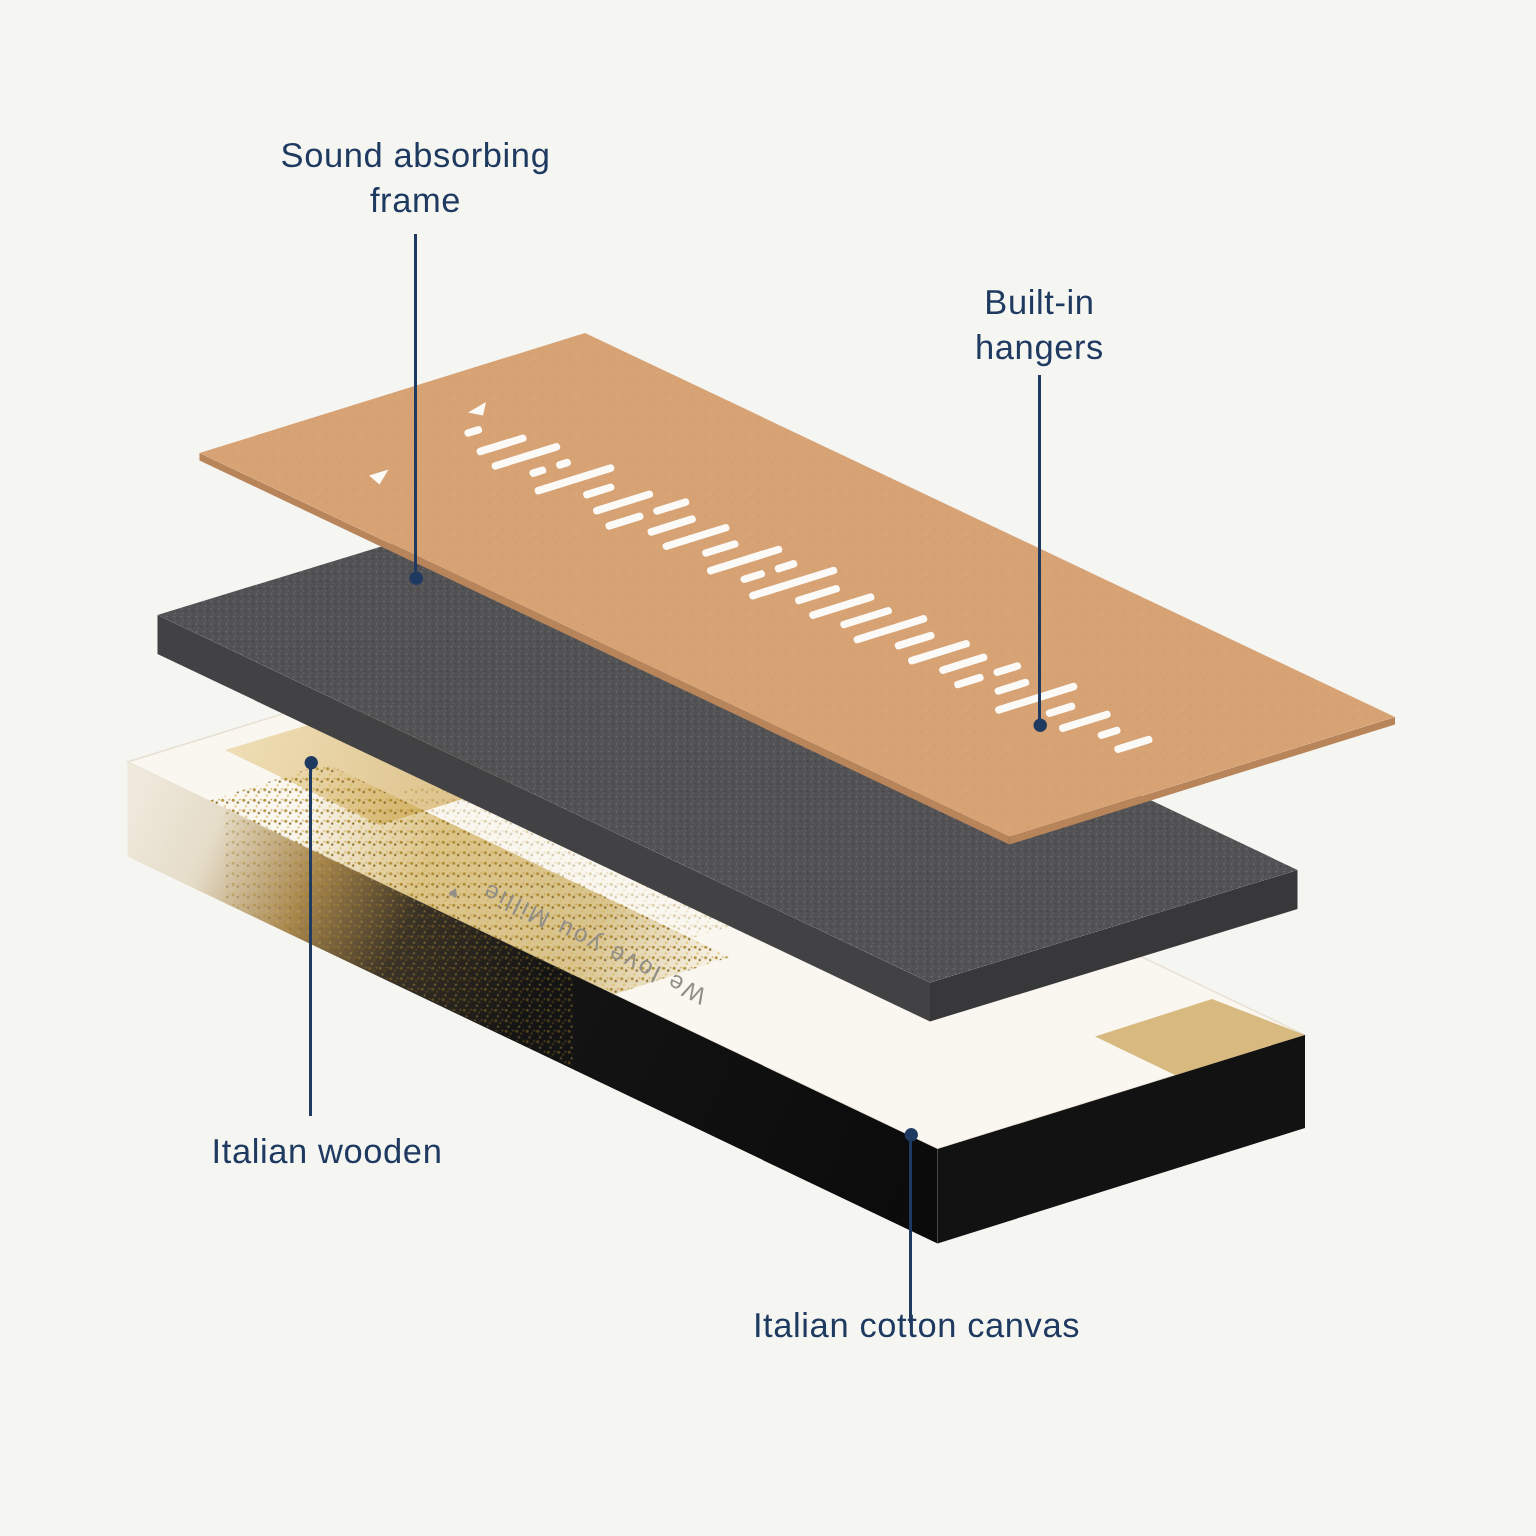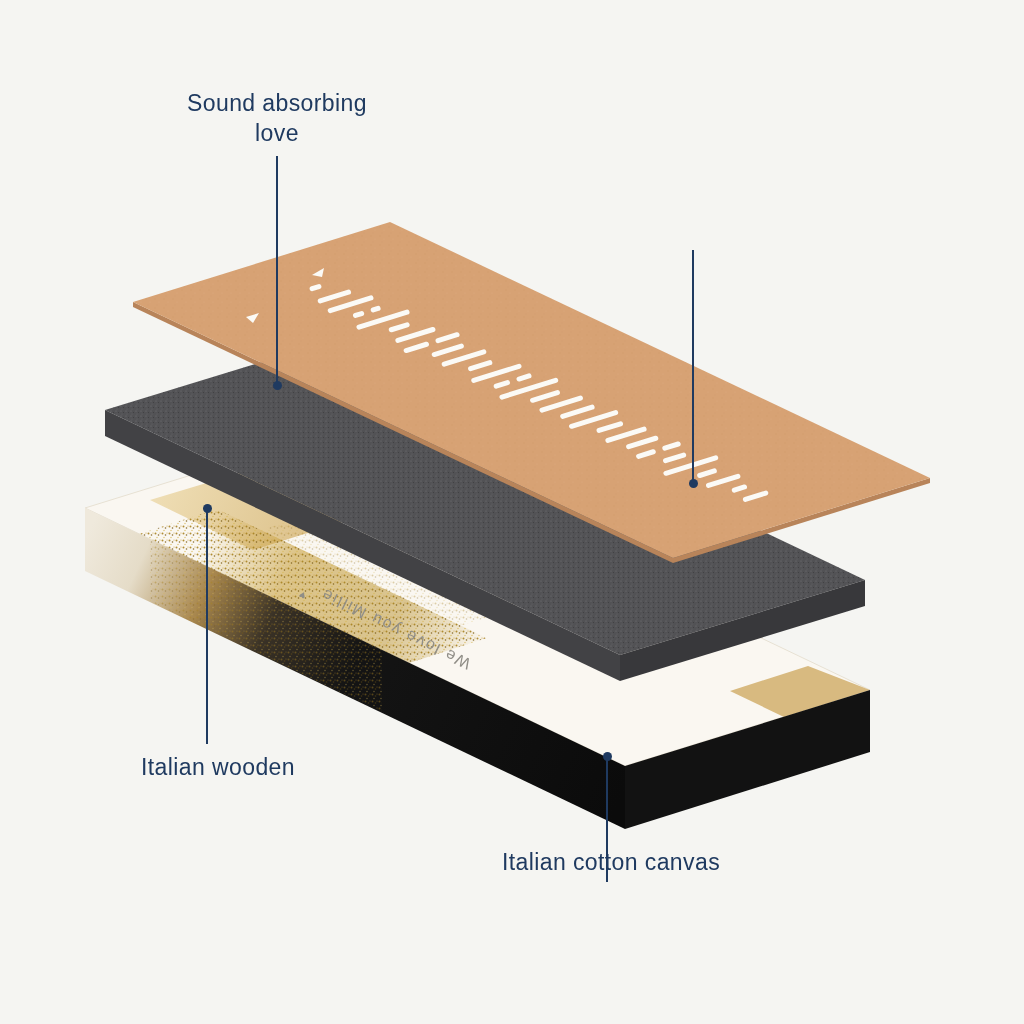--- a/index.html
+++ b/index.html
@@ -135,33 +135,37 @@
           <line x1="744.4886" y1="486.976" x2="734.3113999999999" y2="490.144" stroke="#fbfaf6" stroke-width="5" stroke-linecap="round"></line>
           <line x1="765.7772" y1="493.072" x2="745.4228" y2="499.408" stroke="#fbfaf6" stroke-width="5" stroke-linecap="round"></line>
         </g>
       <polygon points="312,275 324,268 322,277" fill="#fbfaf6"></polygon>
       <polygon points="246,317 259,313 253,323" fill="#fbfaf6"></polygon>
     </g>
   </svg>
 
   <div class="callout-label" style="left:127px;top:88px">
     <div>Sound absorbing</div>
-    <div>love</div>
+    <div>frame</div>
   </div>
   <div class="callout-line" style="left:276px;top:156px;height:228px"></div>
   <div class="callout-dot" style="left:272.5px;top:380.5px"></div>
 
+  <div class="callout-label" style="left:543px;top:186px">
+    <div>Built-in</div>
+    <div>hangers</div>
+  </div>
   <div class="callout-line" style="left:692px;top:250px;height:233px"></div>
   <div class="callout-dot" style="left:688.5px;top:478.5px"></div>
 
   <div class="callout-label" style="left:68px;top:752px">
     <div>Italian wooden</div>
   </div>
   <div class="callout-line" style="left:206px;top:508px;height:236px"></div>
   <div class="callout-dot" style="left:202.5px;top:503.5px"></div>
 
-  <div class="callout-label" style="left:461px;top:847px">
+  <div class="callout-label" style="left:461px;top:868px">
     <div>Italian cotton canvas</div>
   </div>
   <div class="callout-line" style="left:606px;top:756px;height:126px"></div>
   <div class="callout-dot" style="left:602.5px;top:751.5px"></div>
 
 </div>
 
 </body></html>

